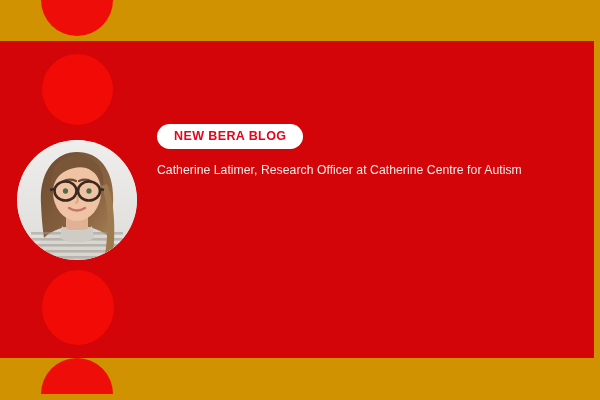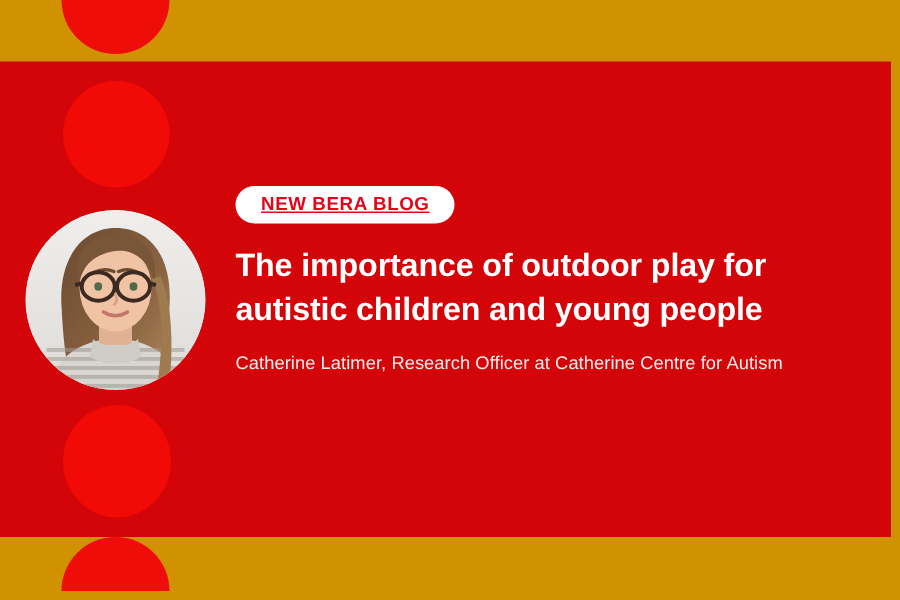--- a/index.html
+++ b/index.html
@@ -99,21 +99,20 @@
     display: inline-block;
     background: #ffffff;
     color: #e3051b;
     font-size: 12.5px;
     font-weight: bold;
     letter-spacing: 0.4px;
     padding: 6px 17px 6px 17px;
     border-radius: 14px;
     line-height: 1;
     white-space: nowrap;
-    text-decoration: underline;
   }
 
   #title {
     margin: 14px 0 0 0;
     color: #ffffff;
     font-size: 21.5px;
     font-weight: bold;
     line-height: 1.36;
     letter-spacing: -0.1px;
     max-width: 395px;
@@ -197,17 +196,16 @@
         <ellipse cx="72" cy="51" rx="2.6" ry="2.8" fill="#4e6b4a"></ellipse>
 
         <path d="M60 56 q2 5 -1 7" stroke="#d9a281" stroke-width="1.8" fill="none" stroke-linecap="round"></path>
         <path d="M52 68 q8 5 16 0" stroke="#c4766b" stroke-width="2.4" fill="none" stroke-linecap="round"></path>
       </g>
     </svg>
   </div>
 
   <div id="content">
     <div id="badge">NEW BERA BLOG</div>
-    <div id="title">The importance of outdoor play for autistic children and young people</div>
     <div id="byline">Catherine Latimer, Research Officer at Catherine Centre for Autism</div>
   </div>
 
 </div>
 
 </body></html>

